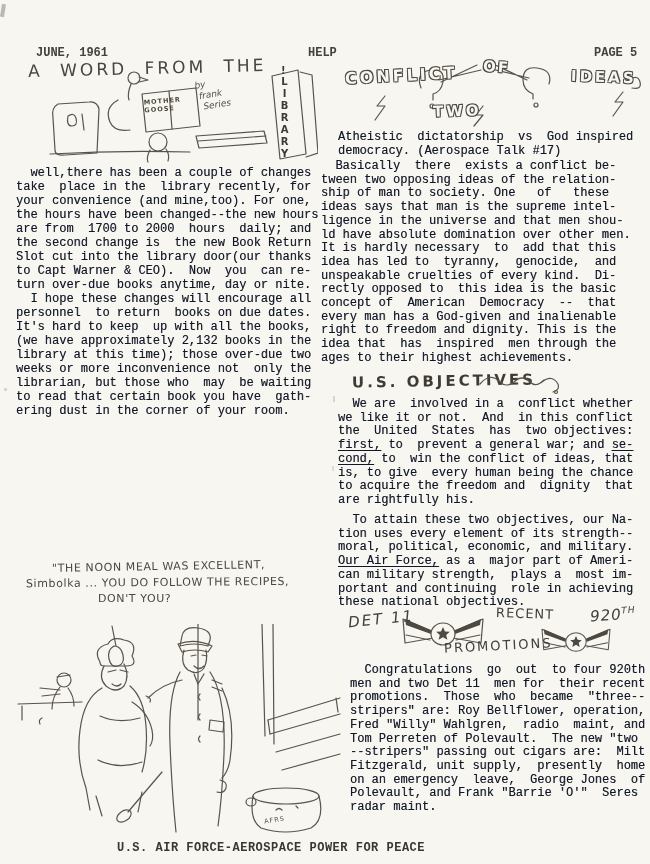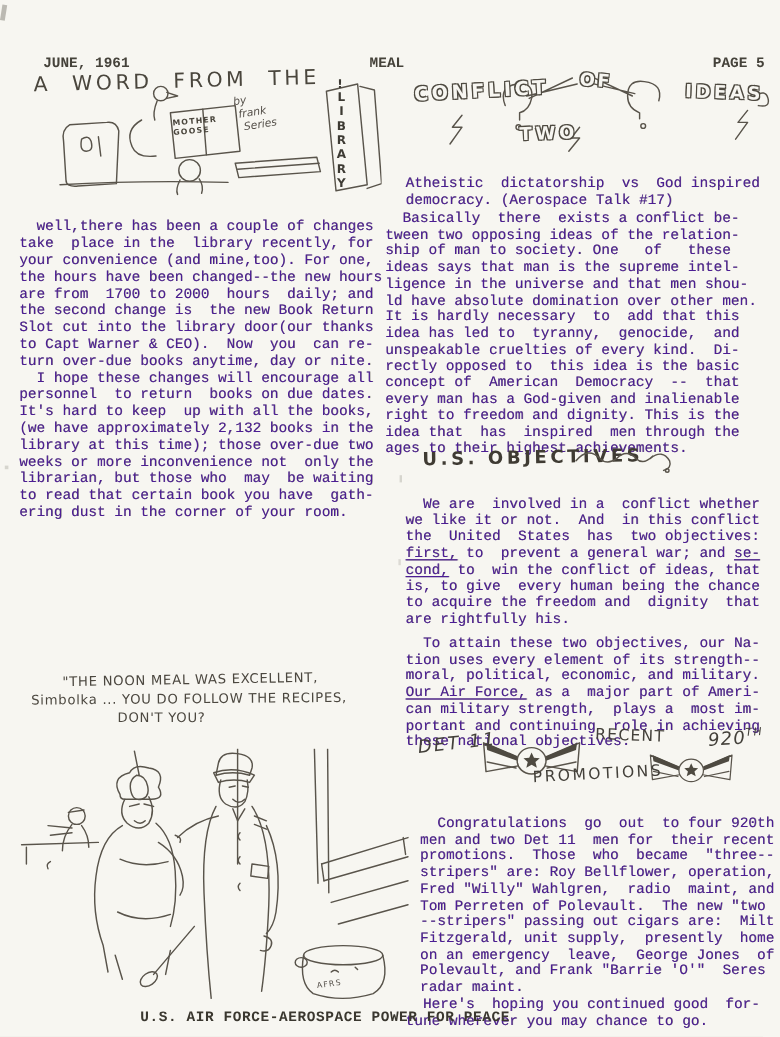--- a/index.html
+++ b/index.html
@@ -7,21 +7,21 @@
   .page{
     position:relative; width:650px; height:864px; overflow:hidden;
     background:#f7f6f1;
     font-family:"Liberation Mono", monospace;
     color:#38352d;
   }
   
   .tw{
     position:absolute; white-space:pre;
     font:12px/14px "Liberation Mono", monospace;
-    color:#4c1d95; text-shadow:0.3px 0 0 rgba(56,53,45,0.55);margin-top:16px;
+    color:#0f172a; text-shadow:0.3px 0 0 rgba(56,53,45,0.55);
   }
   .rc{line-height:13.7px;}
   .u{text-decoration:underline; text-underline-offset:2px;}
   
   .mh{position:absolute; top:46px; font:12px "Liberation Mono", monospace; font-weight:bold; color:#45423a;}
   .mh-date{left:36px;}
   .mh-title{left:308px;}
   .mh-page{left:594px;}
   .hand-title{
     position:absolute; left:28px; top:58px;
@@ -77,21 +77,21 @@
   .sp2{left:333px; top:396px; width:2px; height:6px; opacity:.3;}
   .sp3{left:332px; top:466px; width:2px; height:5px; opacity:.25;}
   .sp4{left:4px; top:388px; width:3px; height:3px; opacity:.3;}
 </style>
 </head>
 <body>
 
 <div class="page">
 
   <span class="mh mh-date">JUNE, 1961</span>
-  <span class="mh mh-title">MEAL</span>
+  <span class="mh mh-title">HELP</span>
   <span class="mh mh-page">PAGE 5</span>
 
   <div class="hand-title">A WORD FROM THE</div>
 
   <div class="cartoon1">
     <svg width="280" height="102" viewBox="0 0 280 102">
       <g class="sketch">
         <path d="M12,90 Q80,86 152,88"></path>
         <path d="M20,40 q-7,4 -5,14 l2,32 q0,6 10,5 l32,-2 2,-44 q-2,-8 -10,-7 z"></path>
         <path d="M30,52 q6,-4 8,2 q2,8 -4,8 q-6,0 -4,-10 m14,-2 l2,16"></path>
@@ -295,22 +295,20 @@
 men and two Det 11  men for  their recent
 promotions.  Those  who  became  "three--
 stripers" are: Roy Bellflower, operation,
 Fred "Willy" Wahlgren,  radio  maint, and
 Tom Perreten of Polevault.  The new "two
 --stripers" passing out cigars are:  Milt
 Fitzgerald, unit supply,  presently  home
 on an emergency  leave,  George Jones  of
 Polevault, and Frank "Barrie 'O'"  Seres
 radar maint.</div>
-  <div class="tw rc" style="left:338px; top:815px;">  Here's  hoping you continued good  for-
-tune wherever you may chance to go.</div>
 
   <div class="footer">U.S. AIR FORCE-AEROSPACE POWER FOR PEACE</div>
 
   <div class="speck sp1"></div>
   <div class="speck sp2"></div>
   <div class="speck sp3"></div>
   <div class="speck sp4"></div>
 </div>
 
 </body></html>

